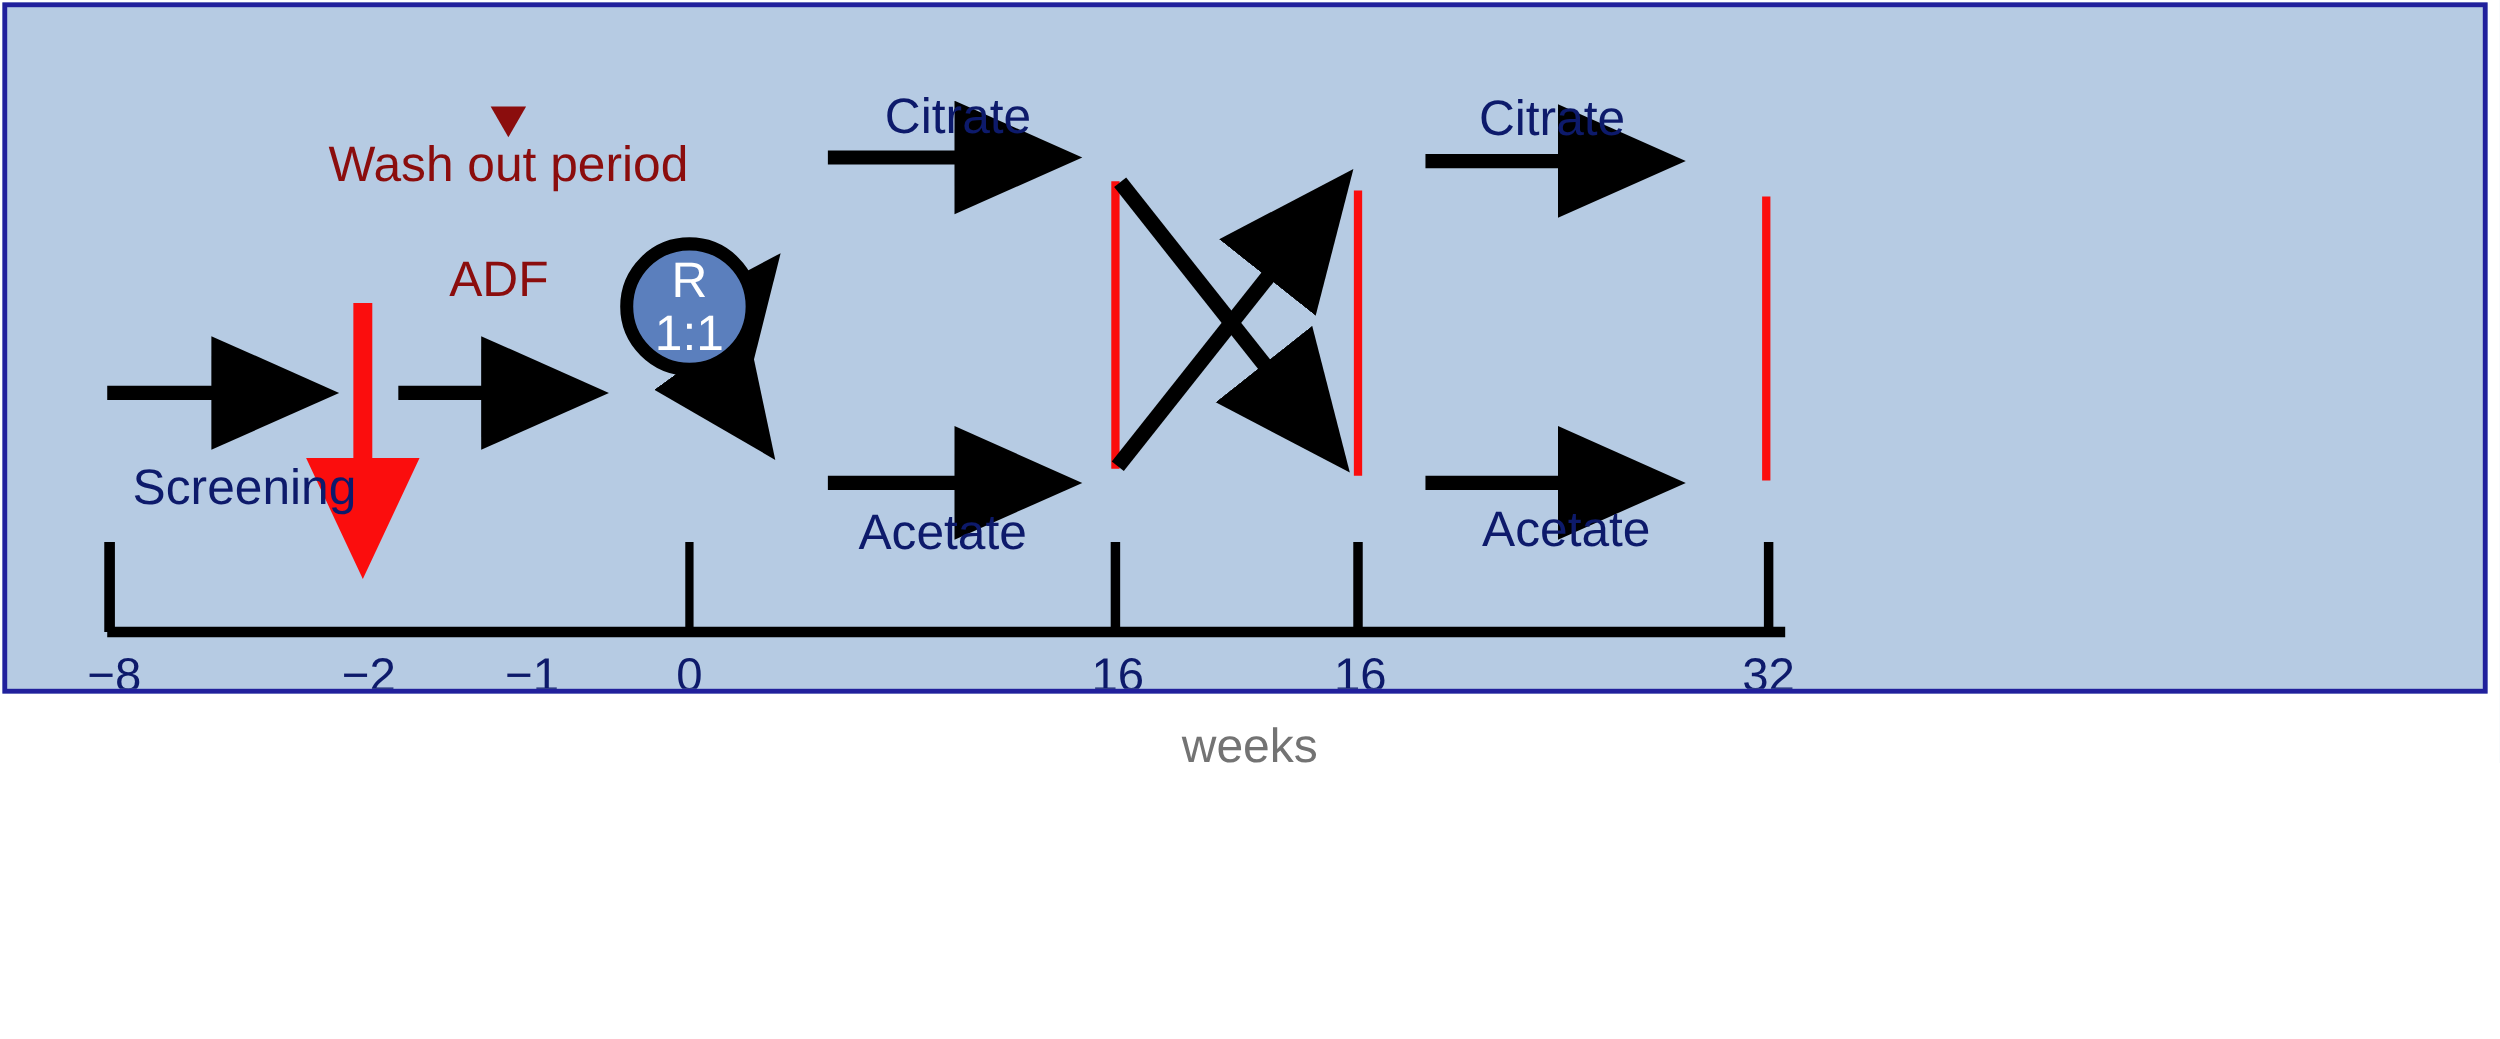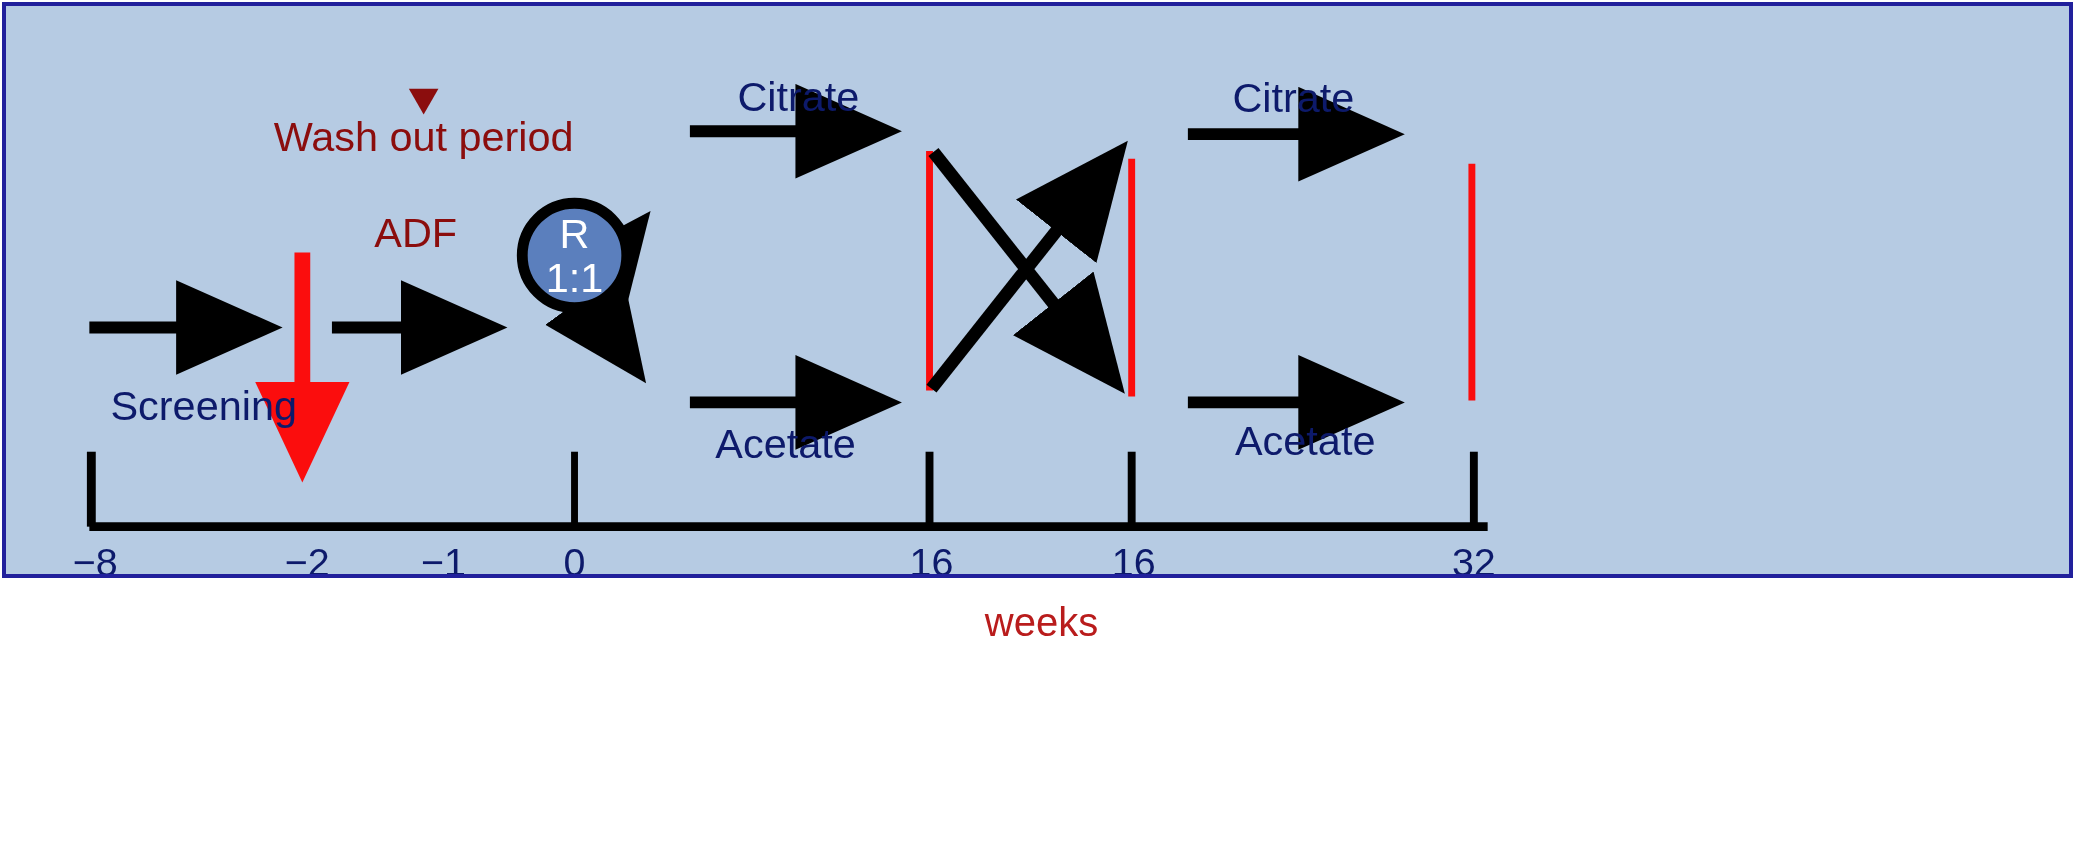--- a/index.html
+++ b/index.html
@@ -30,21 +30,21 @@
     left: 0;
     top: 0;
   }
   #weeks-caption {
     position: absolute;
     left: 0;
     top: 600px;
     width: 2083px;
     text-align: center;
     font-size: 40px;
-    color: #b91c1c;
+    color: #737373;
     font-family: "Liberation Sans", sans-serif;
     letter-spacing: 0px;
   }
   .lbl {
     font-family: "Liberation Sans", sans-serif;
   }
 </style>
 </head>
 <body>
 

